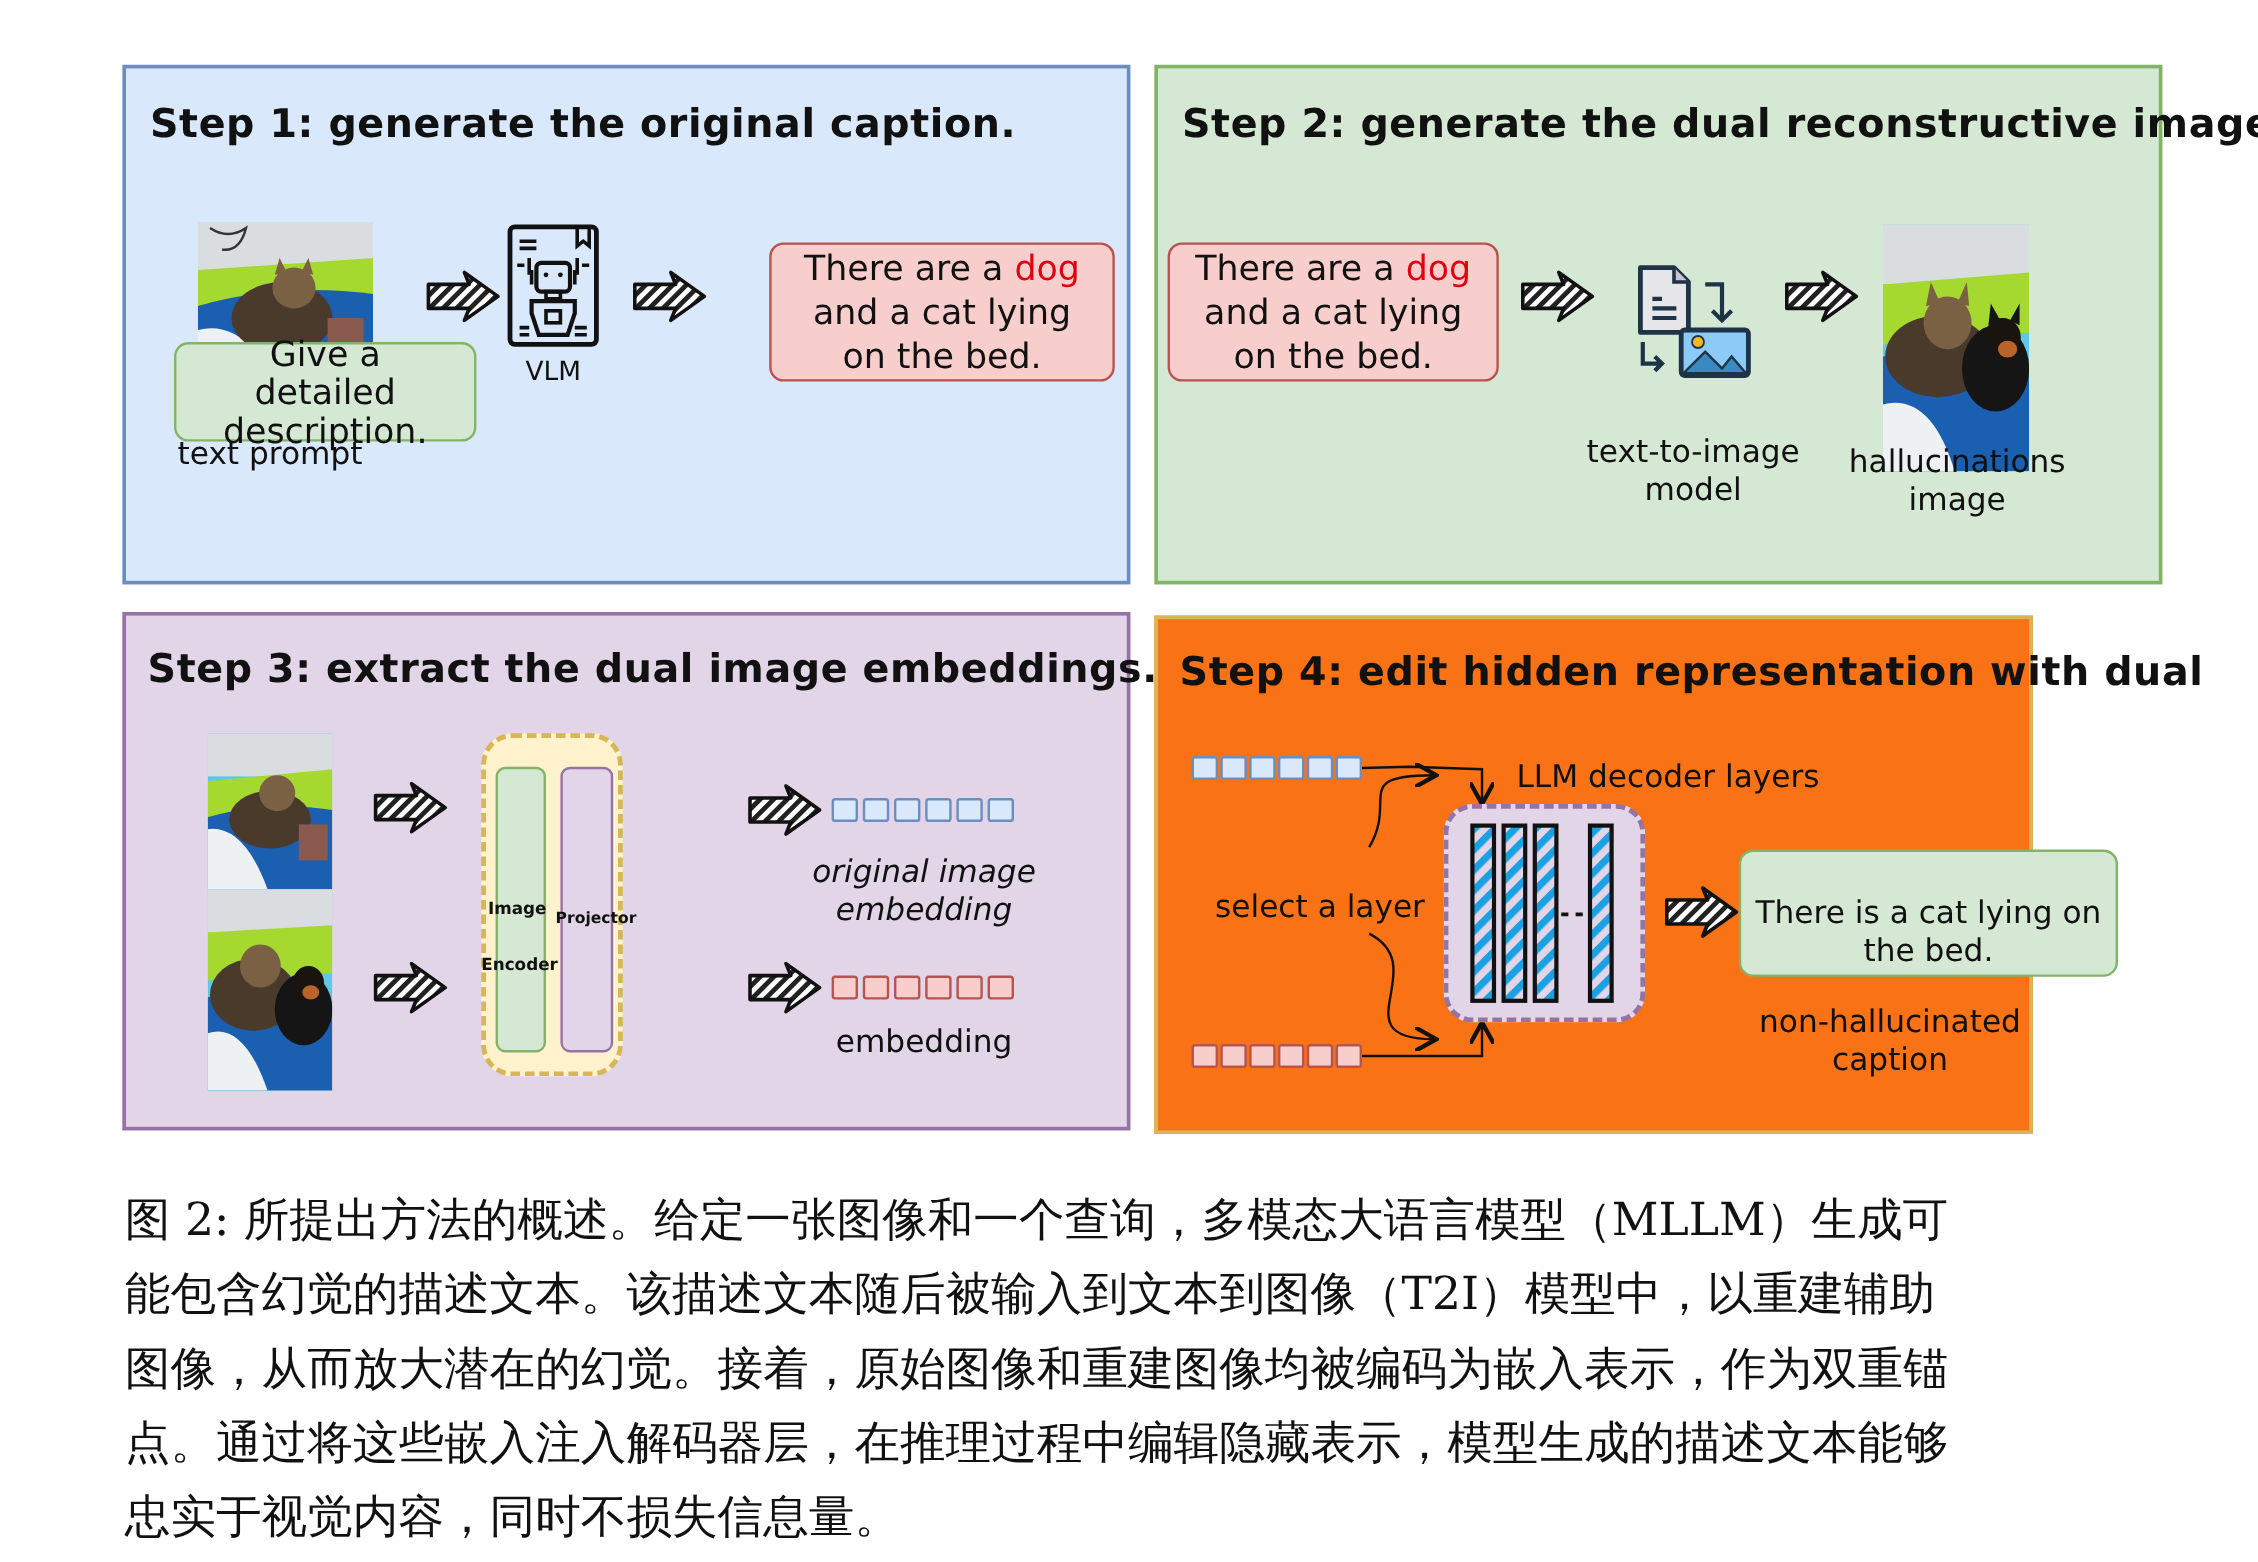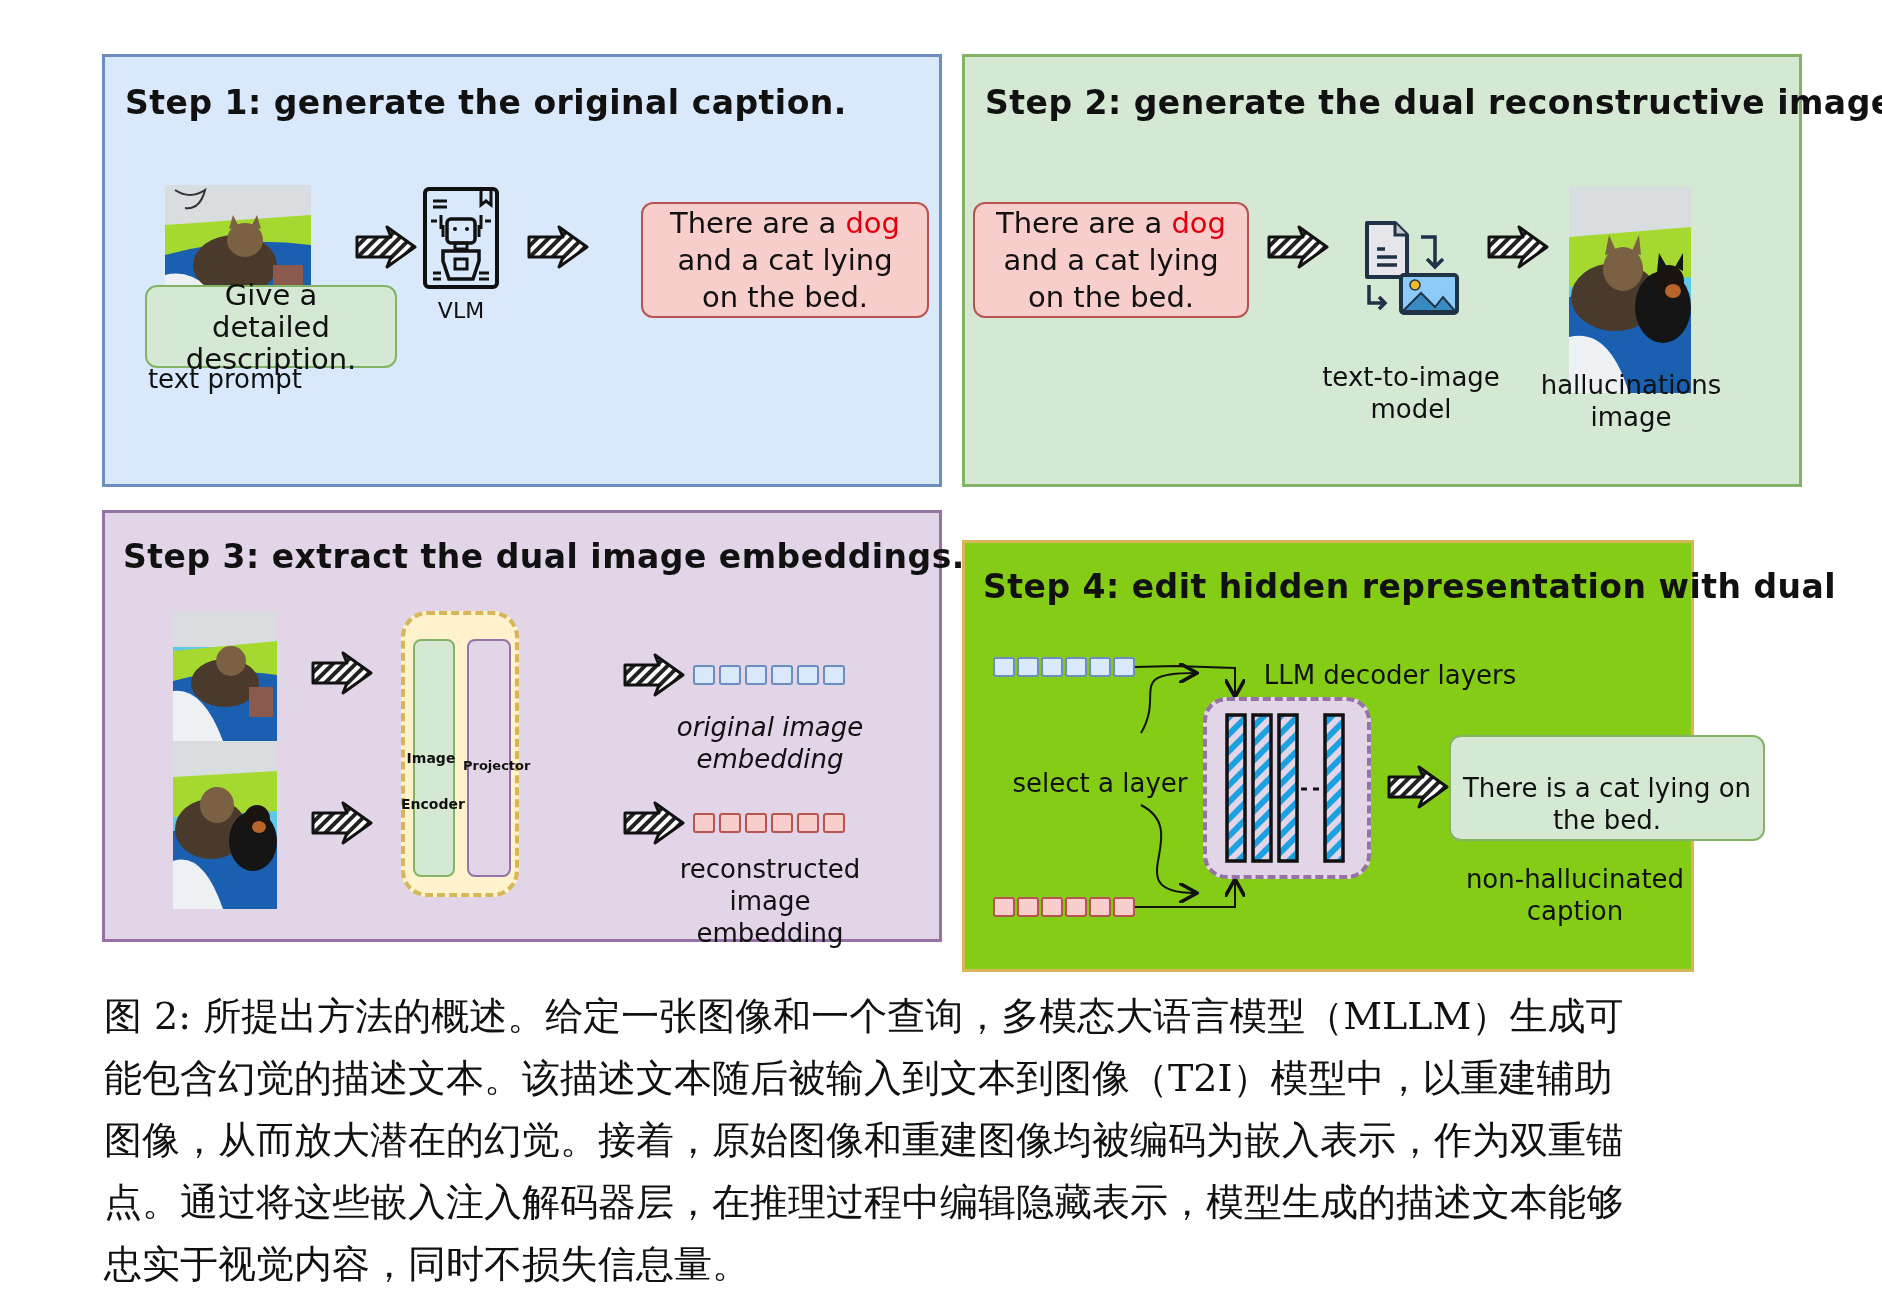--- a/index.html
+++ b/index.html
@@ -2,21 +2,21 @@
 <html><head>
 <meta charset="utf-8">
 <style>
   html, body { margin:0; padding:0; background:#ffffff; }
   body { width:1882px; height:1302px; position:relative; overflow:hidden;
          font-family:"DejaVu Sans", sans-serif; color:#111; }
   .panel { position:absolute; box-sizing:border-box; border:3px solid; }
   .p1 { left:102px; top:54px; width:840px; height:433px; background:#dae8fc; border-color:#6c8ebf; }
   .p2 { left:962px; top:54px; width:840px; height:433px; background:#d5e8d4; border-color:#82b366; }
   .p3 { left:102px; top:510px; width:840px; height:432px; background:#e1d5e7; border-color:#9673a6; }
-  .p4 { left:962px; top:540px; width:732px; height:432px; background:#84cc16; border-color:#d6b656; }
+  .p4 { left:962px; top:513px; width:732px; height:432px; background:#f97316; border-color:#d6b656; }
   .title { position:absolute; font-weight:bold; font-size:33px; letter-spacing:0.5px; white-space:nowrap; }
   .lbl { position:absolute; font-size:26px; text-align:center; line-height:32px; }
   .box { position:absolute; box-sizing:border-box; border:2.5px solid; border-radius:12px;
          display:flex; align-items:center; justify-content:center; text-align:center;
          font-size:29px; line-height:37px; }
   .red-box { background:#f8cecc; border-color:#b85450; }
   .green-box { background:#d5e8d4; border-color:#82b366; }
   .dog { color:#e0000f; }
   .photo { position:absolute; overflow:hidden; }
   .arrow { position:absolute; width:66px; height:44px; }
@@ -223,21 +223,20 @@
 
   <div class="tokens" style="left:588px;top:300px;">
     <div class="tok red"></div>
     <div class="tok red"></div>
     <div class="tok red"></div>
     <div class="tok red"></div>
     <div class="tok red"></div>
     <div class="tok red"></div>
   </div>
   <div class="lbl" style="left:540px;top:340px;width:250px;">
-    <div>reconstructed image</div>
     <div>embedding</div>
   </div>
 </div>
 
 <div class="panel p4">
   <div class="title" style="left:18px;top:24px;">Step 4: edit hidden representation with dual</div>
 
   <div class="tokens" style="left:28px;top:114px;gap:2px;">
     <div class="tok blue"></div>
     <div class="tok blue"></div>

